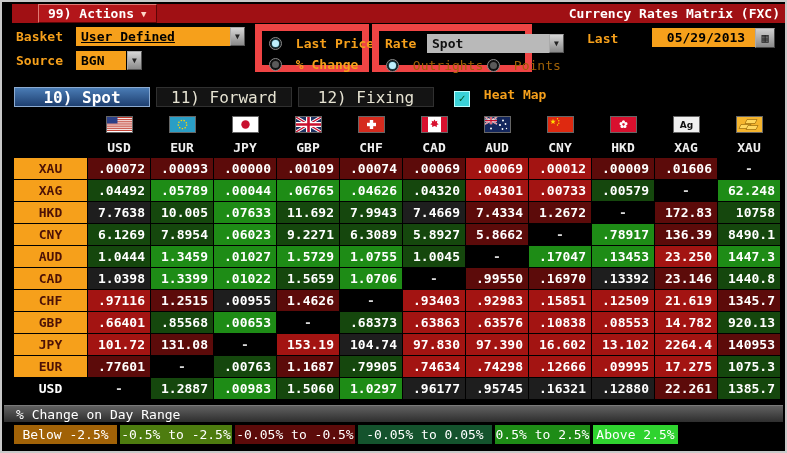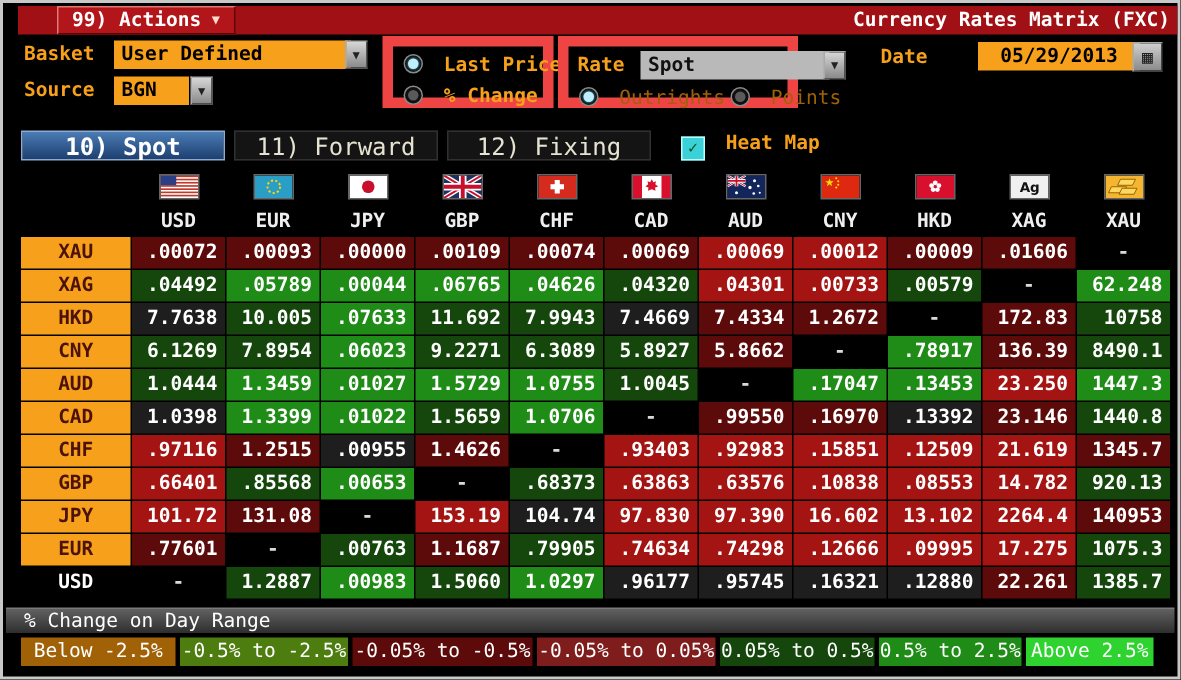--- a/index.html
+++ b/index.html
@@ -68,21 +68,21 @@
   <div class="titlebar">
     <div class="actions-btn">
       <span>99) Actions</span>
       <span class="caret">▼</span>
     </div>
     <div class="win-title">Currency Rates Matrix (FXC)</div>
   </div>
 
   <div>
     <span class="olabel" style="position:absolute;left:14px;top:27px;">Basket</span>
-    <div class="combo" style="left:74px;top:25px;width:148px;">User Defined</div>
+    <div class="combo" style="left:74px;top:25px;width:148px;text-decoration:underline;">User Defined</div>
     <div class="arrowbtn" style="left:228px;top:25px;">▼</div>
 
     <span class="olabel" style="position:absolute;left:14px;top:51px;">Source</span>
     <div class="combo" style="left:74px;top:49px;width:40px;">BGN</div>
     <div class="arrowbtn" style="left:125px;top:49px;">▼</div>
 
     <div class="groupbox" style="left:253px;top:22px;width:114px;height:48px;">
       <div class="radio-row" style="left:7px;top:5px;">
         <span class="radio on"></span>
         <span class="olabel">Last Price</span>
@@ -100,21 +100,21 @@
       <div class="radio-row" style="left:7px;top:27px;">
         <span class="radio on"></span>
         <span class="glabel">Outrights</span>
       </div>
       <div class="radio-row" style="left:108px;top:27px;">
         <span class="radio"></span>
         <span class="glabel">Points</span>
       </div>
     </div>
 
-    <span class="olabel" style="position:absolute;left:585px;top:29px;">Date</span>
+    <span class="olabel" style="position:absolute;left:585px;top:29px;">Last</span>
     <div class="combo" style="left:650px;top:26px;width:98px;text-align:center;">05/29/2013</div>
     <div class="calbtn" style="left:753px;top:26px;">▦</div>
   </div>
 
   <div class="tabs">
     <div id="tabs-holder" style="display:flex;gap:6px;">
         <div class="tab on">10) Spot</div>
         <div class="tab off">11) Forward</div>
         <div class="tab off">12) Fixing</div>
       </div>
@@ -382,19 +382,18 @@
       <div class="mcell datacell c-n">.12880</div>
       <div class="mcell datacell c-r1">22.261</div>
       <div class="mcell datacell c-g1">1385.7</div>
     </div>
 
   <div class="legend-head">% Change on Day Range</div>
   <div class="legend-strip" id="legend">
       <div class="legend-item" style="width: 103px; background: #a16207;">Below -2.5%</div>
       <div class="legend-item" style="width: 112px; background: #4d7c0f;">-0.5% to -2.5%</div>
       <div class="legend-item" style="width: 120px; background: rgb(92, 11, 10);">-0.05% to -0.5%</div>
-      <div class="legend-item" style="width: 119px; background: #7f1d1d; text-align: center;">-0.05% to 0.05%</div>
-      <div class="legend-item" style="width: 103px; background: rgb(21, 71, 13);">0.05% to 0.5%</div>
+      <div class="legend-item" style="width: 134px; background: #14532d; text-align: center;">-0.05% to 0.05%</div>
       <div class="legend-item" style="width: 95px; background: rgb(30, 140, 22);">0.5% to 2.5%</div>
       <div class="legend-item" style="width: 85px; background: rgb(47, 211, 47);">Above 2.5%</div>
     </div>
 
 </div>
 
 </body></html>

